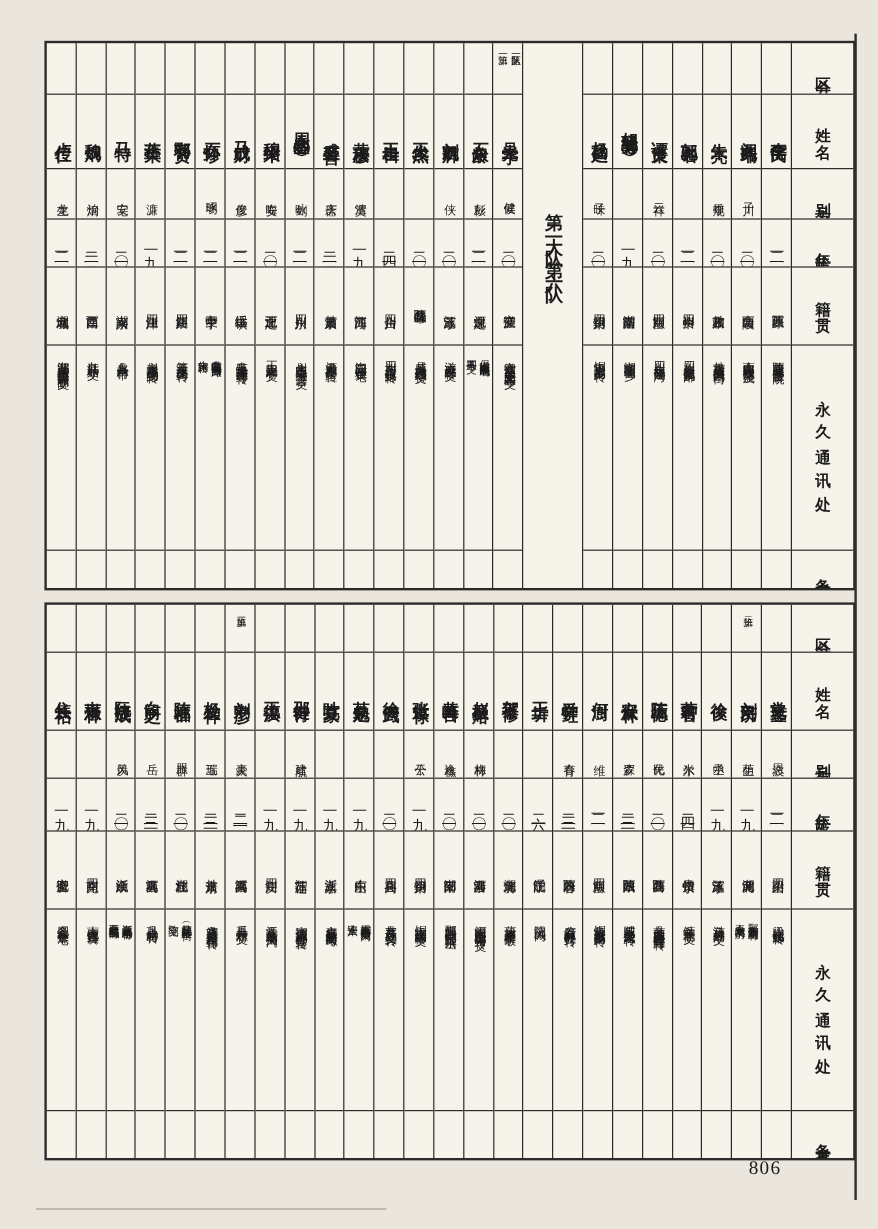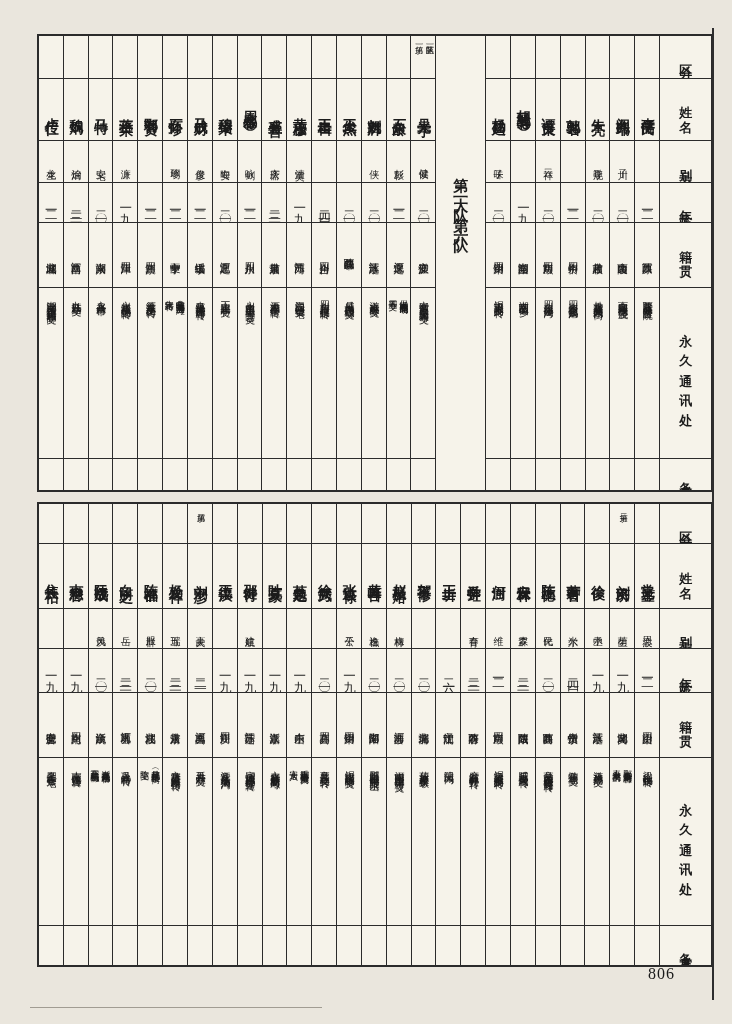--- a/index.html
+++ b/index.html
@@ -57,21 +57,21 @@
   .head-cell.r3 .vtext{letter-spacing:3px}
   .head-cell.r4 .vtext{letter-spacing:14px}
   .head-cell.r5 .vtext{letter-spacing:20px}
   .head-cell.r6 .vtext{letter-spacing:3px}
   
   .dcell{height:100%;border-bottom:none;align-items:flex-start;padding-top:130px}
   .dcell .vtext{font-size:15px;font-weight:bold;letter-spacing:10px}
   
   .page-edge{position:absolute;left:712px;top:28px;width:2px;height:972px;background:#2e2e2e}
   .bottom-edge{position:absolute;left:30px;top:1007px;width:292px;height:1px;background:#a19c92}
-  .pageno{position:absolute;left:648px;top:965px;font-size:16px;letter-spacing:1px}
+  .pageno{position:absolute;left:624px;top:965px;font-size:16px;letter-spacing:1px}
 </style>
 </head>
 <body>
 
 <div id="t0" class="scan-table">
     <div class="col head-col">
       <div class="cell r0 head-cell r0">
         <div class="vtext">区分</div>
       </div>
       <div class="cell r1 head-cell r1">

